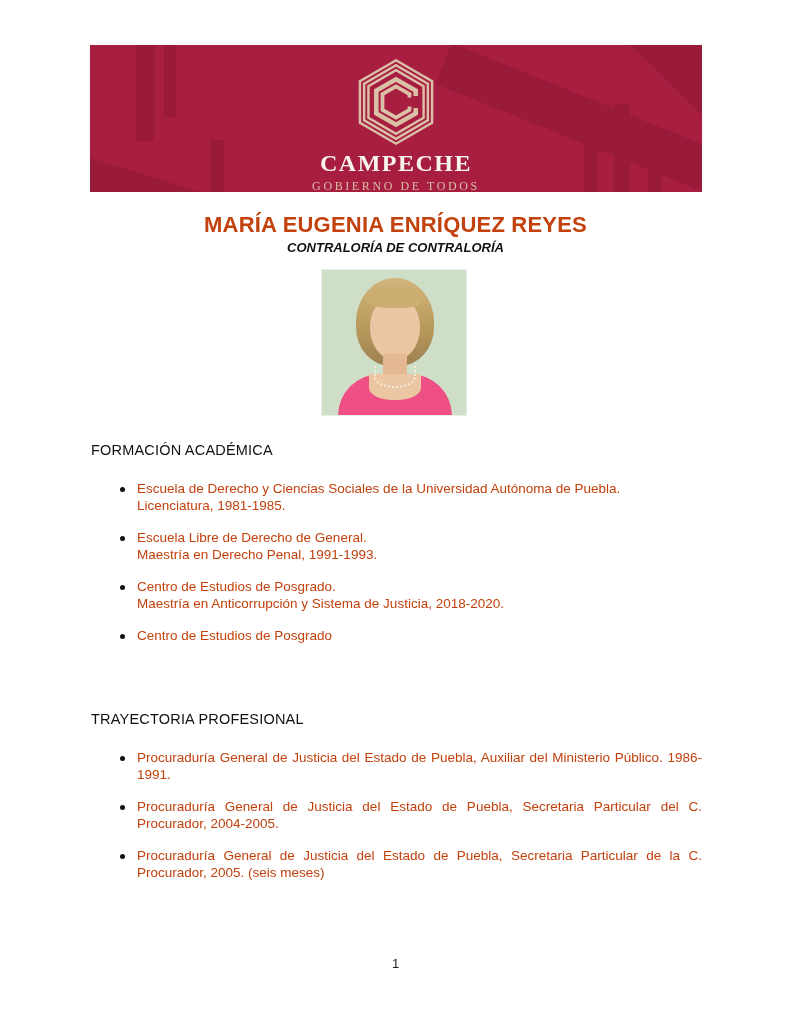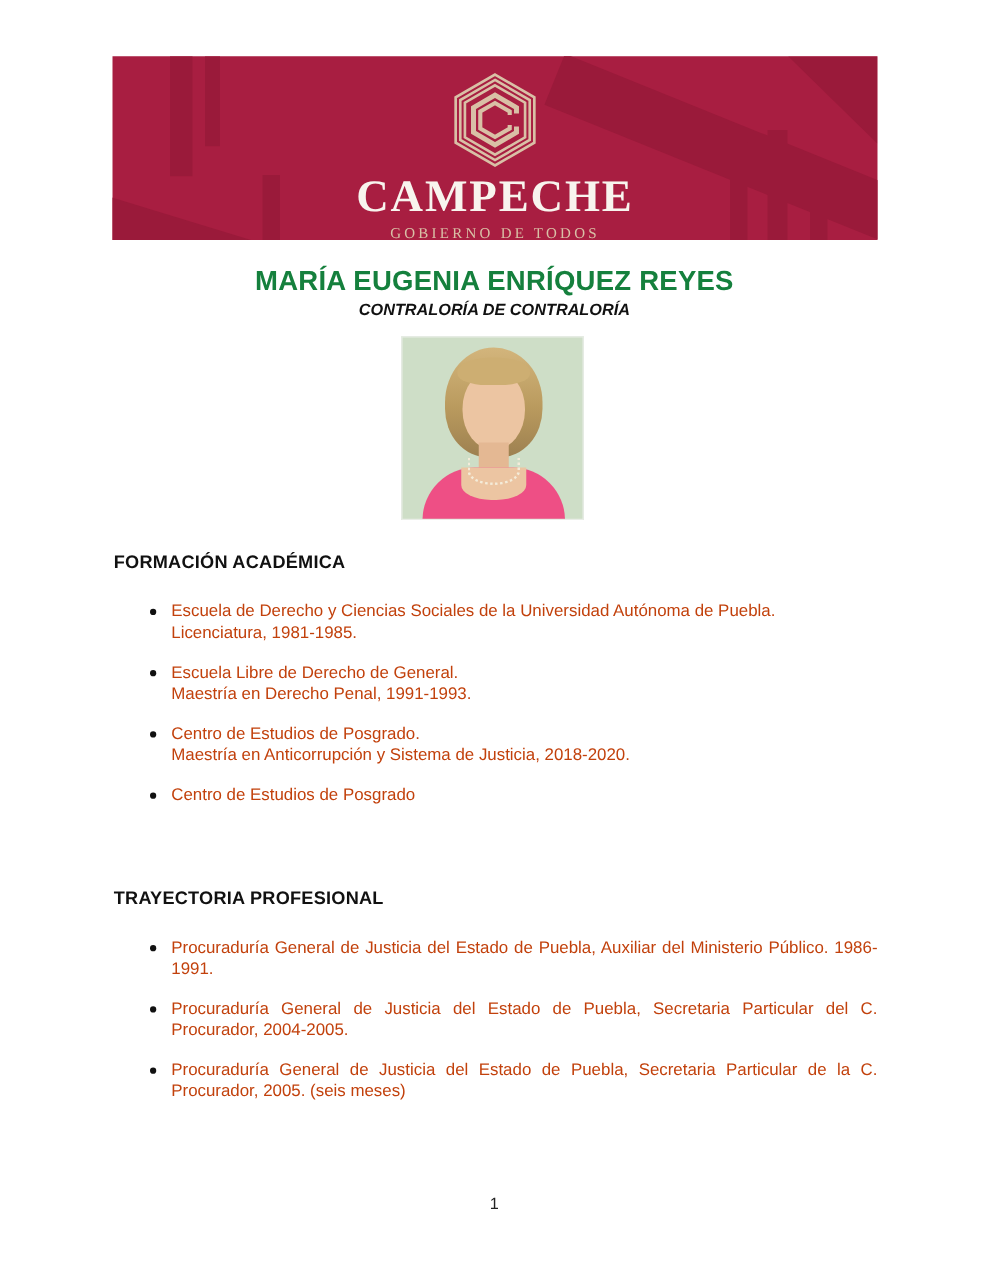--- a/index.html
+++ b/index.html
@@ -32,32 +32,32 @@
   .shape.bar-l3 { width: 14px; height: 52px; left: 120px; bottom: 0; }
 
   .banner-inner {
     position: absolute; inset: 0;
     display: flex; flex-direction: column; align-items: center;
     z-index: 2;
   }
   .logo-svg { margin-top: 10px; }
   .brand {
     font-family: "Liberation Serif", serif;
-    font-weight: 700; font-size: 36px; letter-spacing: 1.5px;
+    font-weight: 700; font-size: 24px; letter-spacing: 1.5px;
     color: #f8f4ee; line-height: 1; margin-top: 2px;
   }
   .tagline {
     font-family: "Liberation Serif", serif;
     font-weight: 400; font-size: 12px; letter-spacing: 2.6px;
     color: #d9c0a6; line-height: 1; margin-top: 5px;
   }
 
   
   .identity { position: absolute; left: 0; top: 212px; width: 791px; text-align: center; }
-  .person-name { font-size: 22px; font-weight: 700; letter-spacing: 0.2px; color: #15803d; line-height: 1.15; }
+  .person-name { font-size: 22px; font-weight: 700; letter-spacing: 0.2px; color: #c2410c; line-height: 1.15; }
   .person-title { font-size: 13px; font-weight: 700; font-style: italic; color: #111; margin-top: 3px; }
 
   
   .photo {
     position: absolute; left: 321px; top: 269px;
     width: 146px; height: 147px;
     background: #cedec7;
     overflow: hidden;
     border: 1px solid #e9ede7;
   }
@@ -89,21 +89,21 @@
   .ph-necklace {
     left: 52px; top: 96px; width: 42px; height: 22px;
     border: 2px dotted #f4ecd9; border-top: none;
     border-radius: 0 0 50% 50%;
   }
 
   
   .content { position: absolute; left: 91px; width: 611px; }
   .sec-academic { top: 442px; }
   .sec-professional { top: 711px; }
-  .section-heading { font-size: 14.5px; font-weight: 700; color: #111; letter-spacing: 0.2px; }
+  .section-heading { font-size: 14.5px; font-weight: 400; color: #111; letter-spacing: 0.2px; }
   ul.items { list-style: none; margin-top: 23px; }
   ul.items li { position: relative; padding-left: 46px; margin-bottom: 16px; min-height: 33px; }
   .marker {
     position: absolute; left: 29px; top: 5.5px;
     width: 5px; height: 5px; border-radius: 50%;
     background: #111;
   }
   .item-text { font-size: 13.5px; line-height: 16.5px; color: #c2410c; }
   .item-text.justify { text-align: justify; }
 

